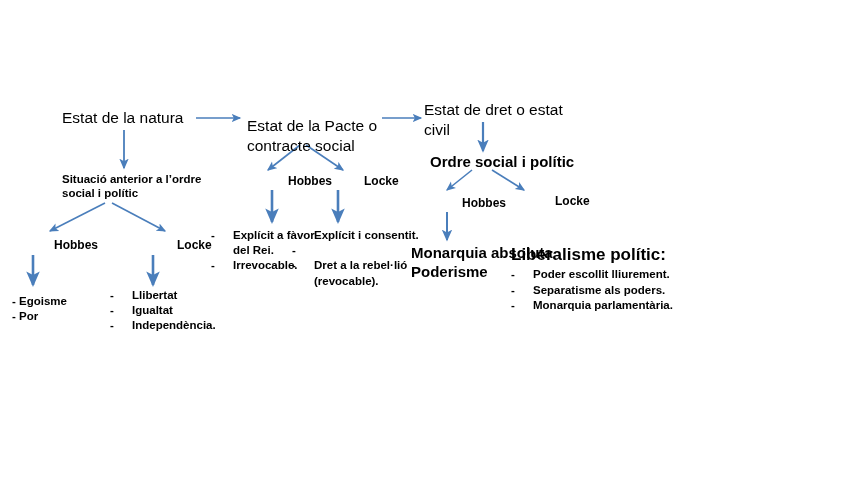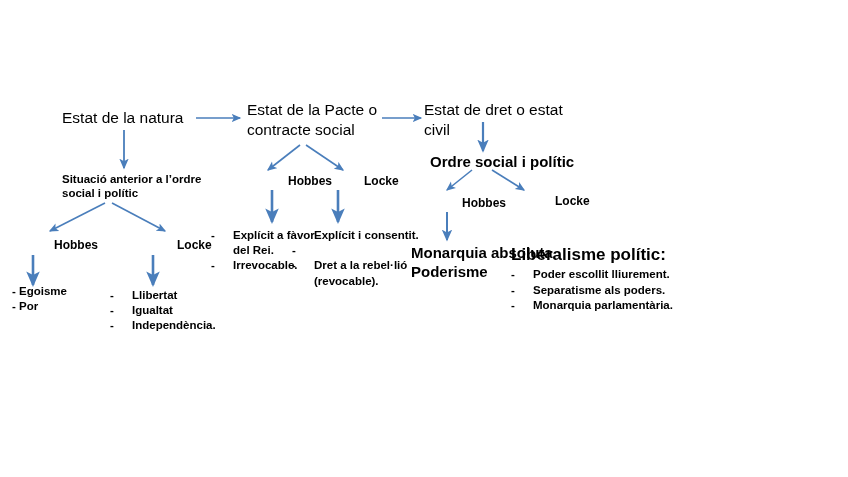--- a/index.html
+++ b/index.html
@@ -115,21 +115,21 @@
 
   <div class="node sub" style="left:62px; top:172px;">Situació anterior a l’ordre
 social i polític</div>
 
   <div class="node title" style="left:62px; top:108px;">Estat de la natura</div>
 
   <div class="node person" style="left:12px; top:238px;">Hobbes</div>
 
   <div class="node person" style="left:135px; top:238px;">Locke</div>
 
-  <div class="list" style="left:12px; top:284px;">
+  <div class="list" style="left:12px; top:294px;">
     <div class="row">
       <span class="txt">- Egoisme</span>
     </div>
     <div class="row">
       <span class="txt">- Por</span>
     </div>
   </div>
 
   <div class="list" style="left:110px; top:288px;">
     <div class="row">
@@ -139,21 +139,21 @@
     <div class="row">
       <span class="bullet">-</span>
       <span class="txt">Igualtat</span>
     </div>
     <div class="row">
       <span class="bullet">-</span>
       <span class="txt">Independència.</span>
     </div>
   </div>
 
-  <div class="node title" style="left:247px; top:100px;">Estat de la Pacte o
+  <div class="node title" style="left:247px; top:116px;">Estat de la Pacte o
 contracte social</div>
 
   <div class="node person" style="left:246px; top:174px;">Hobbes</div>
 
   <div class="node person" style="left:322px; top:174px;">Locke</div>
 
   <div class="list" style="left:211px; top:228px; width:112px;">
     <div class="row">
       <span class="bullet">-</span>
       <span class="txt">Explícit a fàvor

